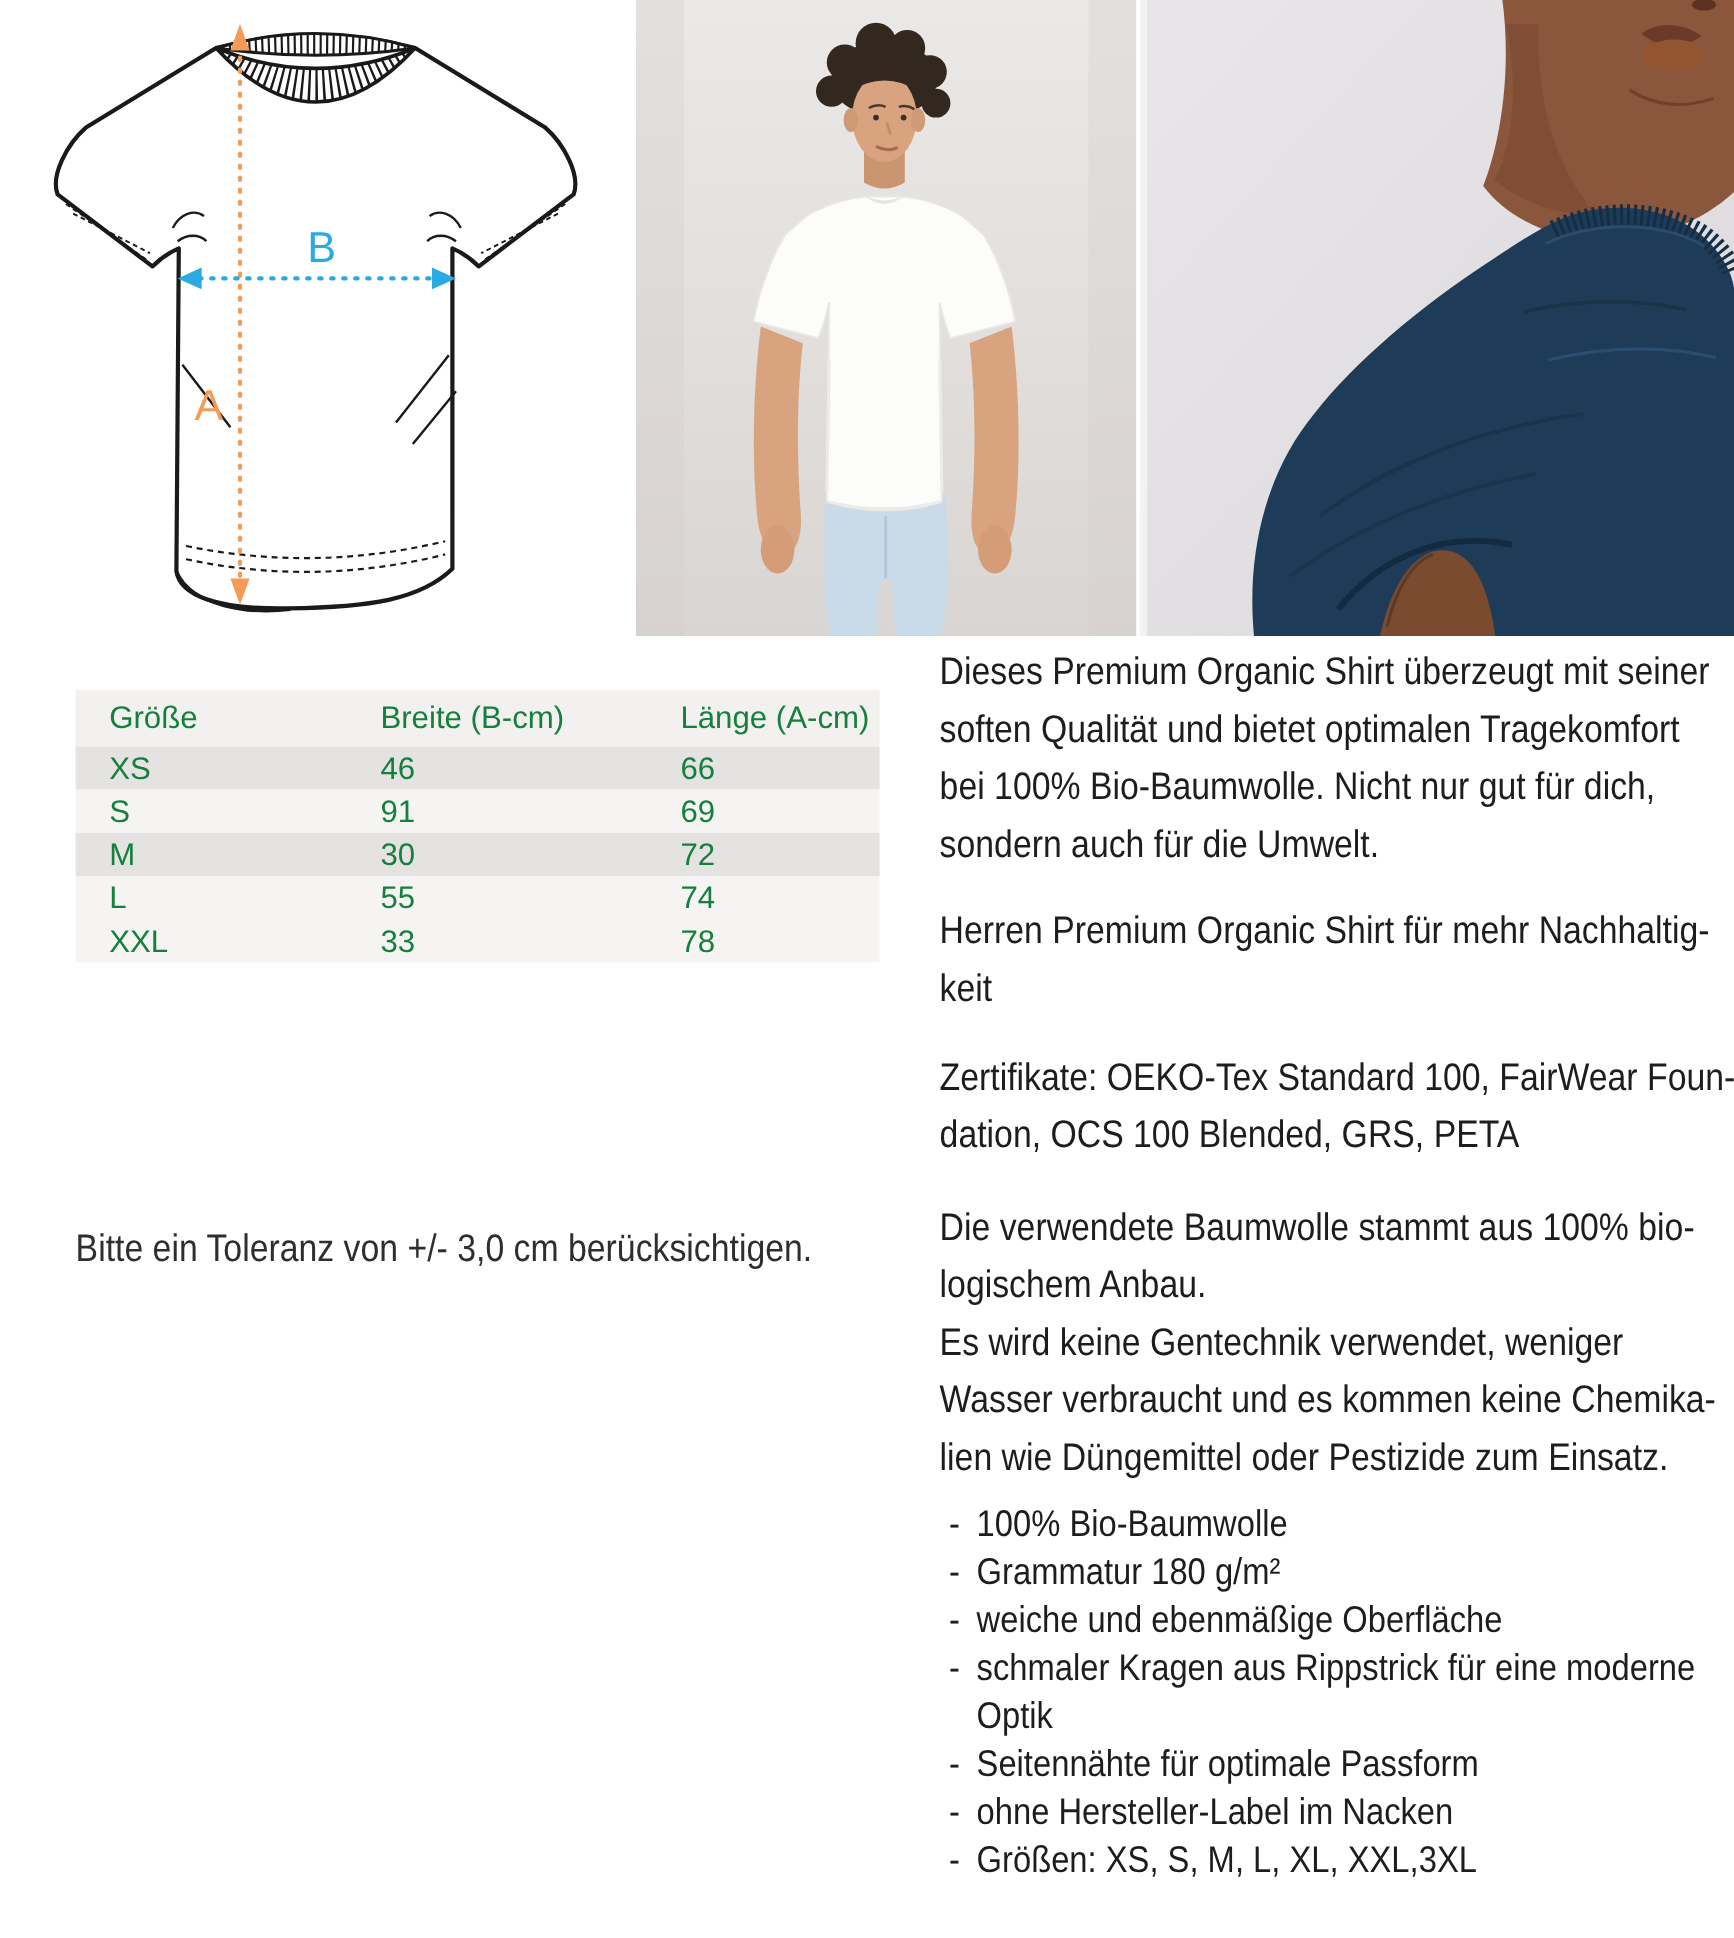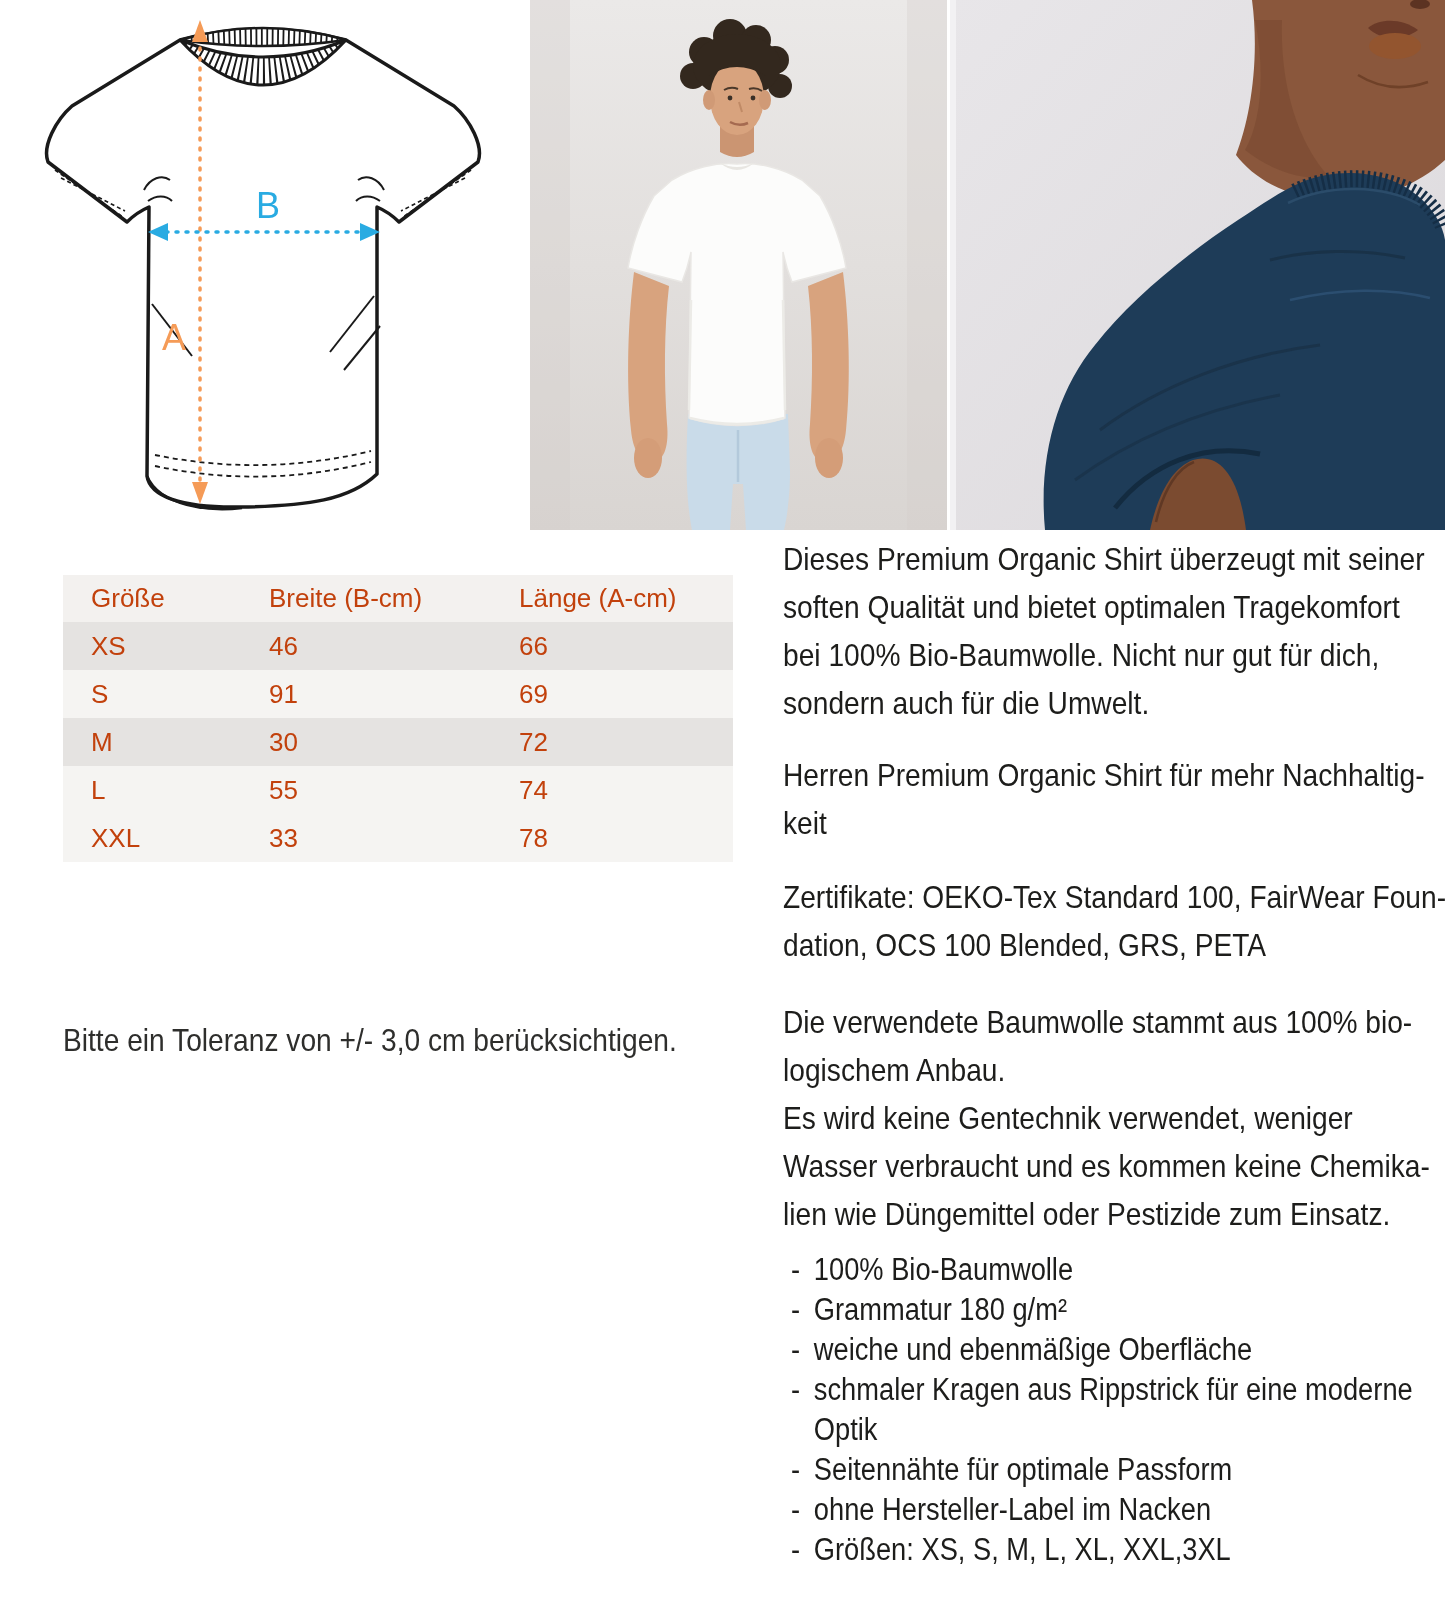--- a/index.html
+++ b/index.html
@@ -6,28 +6,28 @@
   .page{position:relative;width:1445px;height:1615px;background:#ffffff;overflow:hidden;
         font-family:"Liberation Sans",sans-serif;}
 
   
   .diagram{position:absolute;left:28px;top:8px;width:472px;height:505px;}
   .photo-model{position:absolute;left:530px;top:0;width:417px;height:530px;}
   .photo-detail{position:absolute;left:950px;top:0;width:495px;height:530px;}
 
   
   .size-table{position:absolute;left:63px;top:575px;width:670px;
-              font-size:26px;color:#c2410c;}
-  .trow{display:flex;align-items:center;height:48px;}
+              font-size:26px;color:#15803d;}
+  .trow{display:flex;align-items:center;height:36px;}
   .trow.thead{height:47px;background:#f3f1ef;}
   .trow.gray{background:#e5e3e1;}
   .trow.lite{background:#f5f4f2;}
   .c{white-space:nowrap;}
   .c1{width:178px;padding-left:28px;}
-  .c2{width:250px;}
+  .c2{width:250px;margin-left:48px;}
   .c3{flex:1;}
 
   
   .tolerance{position:absolute;left:63px;top:1022px;width:780px;
              font-size:32px;color:#2e2e2c;white-space:pre;
              transform:scaleX(0.88);transform-origin:0 0;}
 
   
   .description{position:absolute;left:783px;top:535px;width:760px;
                color:#1d1d1b;transform:scaleX(0.88);transform-origin:0 0;}

